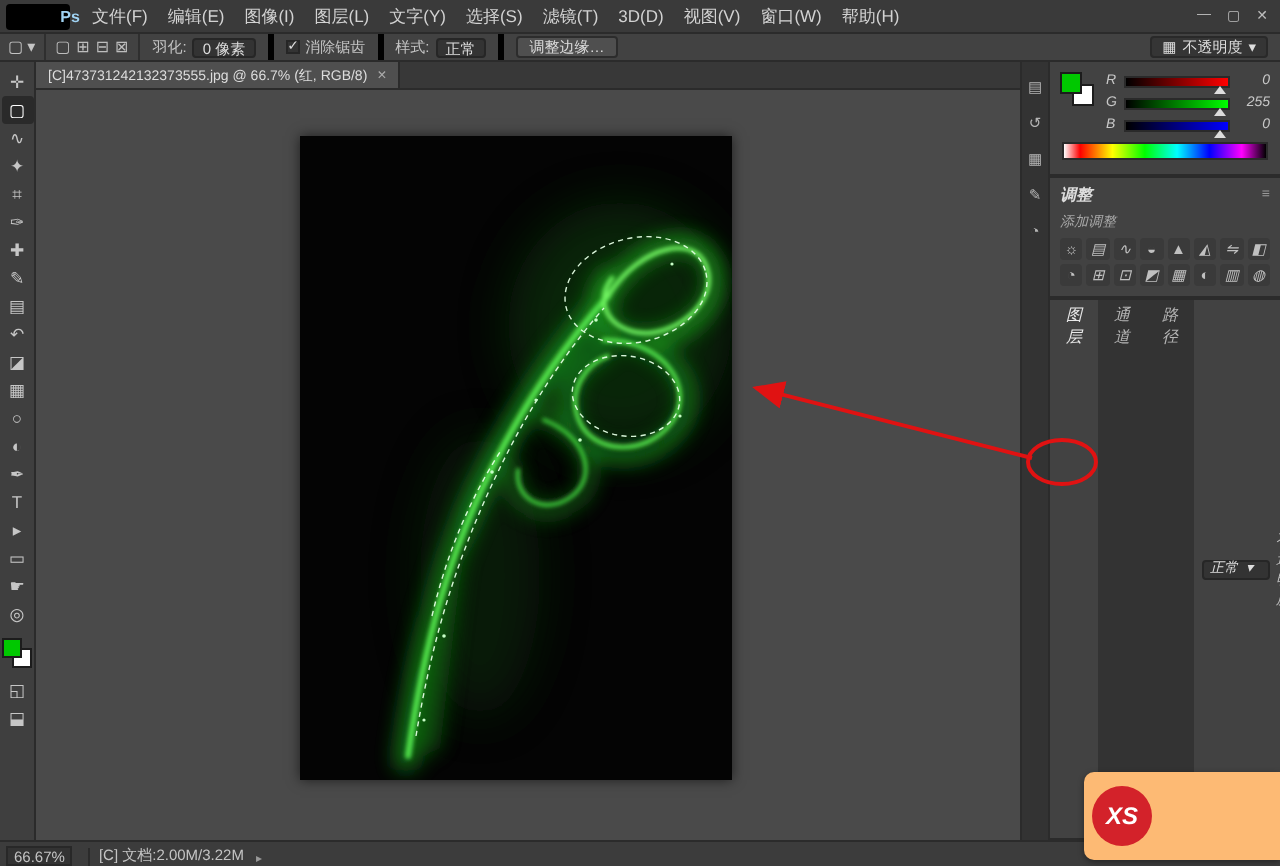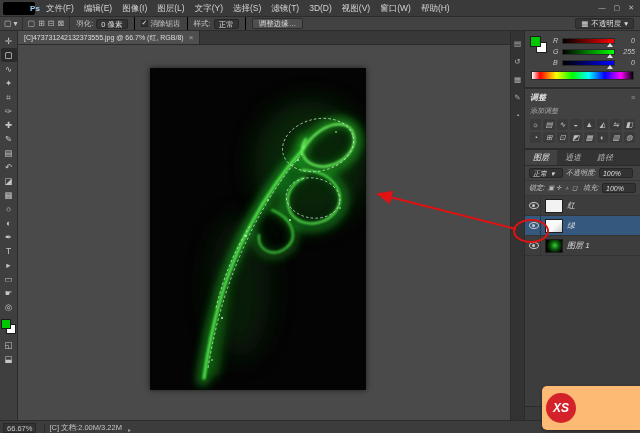--- a/index.html
+++ b/index.html
@@ -9,21 +9,21 @@
   
   .menubar { position:absolute; left:0; top:0; width:640px; height:17px; background:#3a3a3a; border-bottom:1px solid #2b2b2b; display:flex; align-items:center; font-size:8.5px; z-index:10; }
   .ps-logo { width:16px; height:13px; background:#000000; color:#9fd2f2; font-size:8px; font-weight:bold; display:flex; align-items:center; justify-content:center; margin:0 6px 0 3px; border-radius:2px;padding-left:32px; }
   .menu-item { padding:0 5px; height:17px; line-height:17px; color:#d2d2d2; cursor:default;text-align:center; }
   .win-controls { margin-left:auto; display:flex; gap:8px; padding-right:6px; font-size:7px; color:#bdbdbd; }
 
   
   .optionsbar { position:absolute; left:0; top:17px; width:640px; height:14px; background:#424242; border-bottom:1px solid #2b2b2b; display:flex; align-items:center; font-size:7.5px; color:#c4c4c4; z-index:10; }
   .opt-toolchip { display:flex; align-items:center; gap:2px; padding:0 4px; border-right:1px solid #2f2f2f; height:100%; font-size:8px; }
   .opt-modes { display:flex; gap:3px; padding:0 5px; border-right:1px solid #2f2f2f; height:100%; align-items:center; font-size:8px; color:#bdbdbd; }
-  .opt-group { display:flex; align-items:center; gap:3px; padding:0 6px; height:100%; border-right:1px solid #000000; }
+  .opt-group { display:flex; align-items:center; gap:3px; padding:0 6px; height:100%; border-right:3px solid #000000; }
   .opt-value-box { background:#333; border:1px solid #262626; padding:0 4px; height:10px; line-height:9px; border-radius:2px; color:#ddd; }
   .opt-check { width:7px; height:7px; background:#333; border:1px solid #262626; display:inline-block; position:relative; }
   .opt-check::after { content:"✓"; position:absolute; left:0; top:-2px; font-size:7px; color:#ddd; }
   .refine-btn { background:#4f4f4f; border:1px solid #2c2c2c; border-radius:2px; padding:0 6px; height:11px; line-height:10px; margin-left:6px; color:#ddd; }
   .workspace { margin-left:auto; display:flex; align-items:center; gap:3px; background:#353535; border:1px solid #292929; border-radius:2px; height:11px; padding:0 5px; margin-right:6px; color:#ddd; }
 
   
   .tabbar { position:absolute; left:18px; top:31px; width:492px; height:14px; background:#383838; border-bottom:1px solid #2b2b2b; display:flex; z-index:5; }
   .doctab { display:flex; align-items:center; gap:5px; background:#4f4f4f; border-right:1px solid #2b2b2b; padding:0 6px; font-size:7px; color:#ddd; max-width:240px; }
   .doctab .title { white-space:nowrap; overflow:hidden; text-overflow:ellipsis; }
@@ -68,21 +68,21 @@
 
   
   .adjustpanel { padding:3px 5px 5px 5px; }
   .panel-title { font-size:8px; color:#ddd; font-weight:bold; display:flex; justify-content:space-between; align-items:center; }
   .panel-title .pmenu { color:#999; font-size:7px; }
   .adjust-sub { font-size:7px; color:#a8a8a8; margin:3px 0 3px 0; }
   .adjust-grid { display:grid; grid-template-columns:repeat(8,1fr); gap:2px; }
   .adjust-icon { height:11px; display:flex; align-items:center; justify-content:center; font-size:7.5px; color:#c0c0c0; background:#3a3a3a; border-radius:2px; }
 
   
-  .layerspanel { flex:1; display:flex; flex-direction:column; border-bottom:none; }
+  .layerspanel { flex:1; display:flex; flex-direction:row; border-bottom:none; }
   .layer-tabs { display:flex; background:#333; border-bottom:1px solid #2b2b2b; }
   .layer-tab { padding:2px 8px; font-size:8px; color:#b5b5b5; }
   .layer-tab.active { background:#424242; color:#e8e8e8; }
   .blend-row, .lock-row { display:flex; align-items:center; gap:3px; padding:2px 4px; font-size:7px; color:#c4c4c4; border-bottom:1px solid #373737; }
   .blend-select { background:#333; border:1px solid #262626; border-radius:2px; padding:0 3px; height:10px; line-height:9px; color:#ddd; display:flex; align-items:center; gap:4px; min-width:34px; }
   .lock-icons { display:flex; gap:2px; font-size:6.5px; color:#bbb; }
   .layer-list { flex:1; background:#3d3d3d; overflow:hidden; }
   .layer-row { display:flex; align-items:center; height:20px; border-bottom:1px solid #343434; padding-left:2px; gap:4px; font-size:8px; color:#ddd; position:relative; }
   .layer-row.selected { background:#34587e; }
   .eyebox { width:14px; height:100%; border-right:1px solid #343434; display:flex; align-items:center; justify-content:center; flex:none; }

